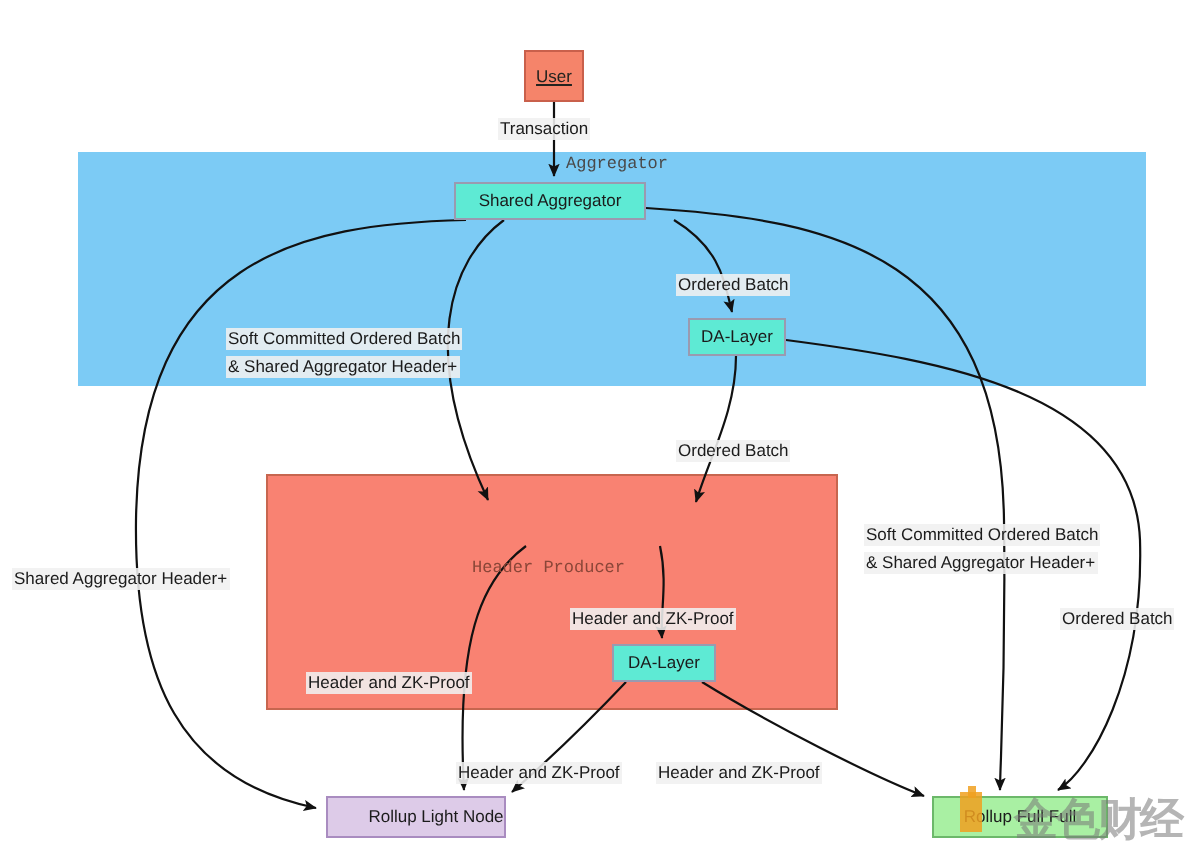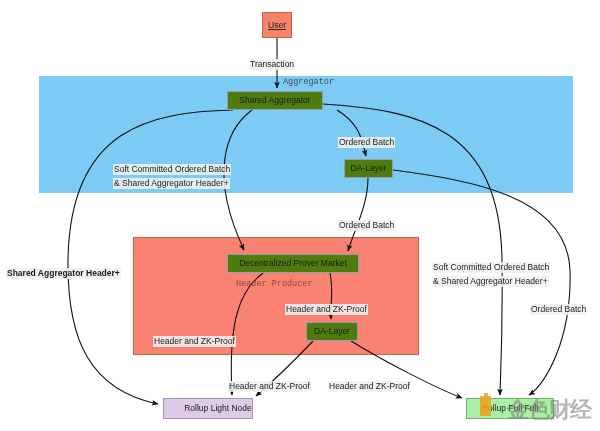--- a/index.html
+++ b/index.html
@@ -50,25 +50,25 @@
   .node {
     position: absolute;
     box-sizing: border-box;
     display: flex;
     align-items: center;
     justify-content: center;
     font-size: 8.5px;
     color: #1b1b1b;
     white-space: nowrap;
     border: 1px solid #9a9ab0;
-    background: #4d7c0f;
+    background: #5eead4;
     line-height: 1;
   }
   .node-user {
-    left: 262px; top: 12px; width: 30px; height: 26px;
+    left: 262px; top: 25px; width: 30px; height: 26px;
     background: #f5846a; border-color: #c9604b; color: #23231f; text-decoration: underline;
   }
   .node-shared-agg {
     left: 227px; top: 91px; width: 96px; height: 19px;
   }
   .node-da1 {
     left: 344px; top: 159px; width: 49px; height: 19px;
   }
   .node-prover {
     left: 227px; top: 254px; width: 132px; height: 19px;
@@ -158,35 +158,34 @@
       <path d="M351,341 C385,362 436,388 462,398"></path>
     </g>
   </svg>
 
   <div class="group-label blue-lbl">Aggregator</div>
   <div class="group-label red-lbl">Header Producer</div>
 
   <div class="node node-user">User</div>
   <div class="node node-shared-agg">Shared Aggregator</div>
   <div class="node node-da1">DA-Layer</div>
-  <div class="node node-prover">Decentralized Prover Market</div>
   <div class="node node-da2">DA-Layer</div>
   <div class="node node-light">Rollup Light Node</div>
   <div class="node node-full">Rollup Full Full</div>
 
   <div class="edge-label" style="left:249px; top:49px;">Transaction</div>
 
   <div class="edge-label" style="left:338px; top:127px;">Ordered Batch</div>
 
   <div class="edge-label" style="left:113px; top:154px;">Soft Committed Ordered Batch</div>
   <div class="edge-label" style="left:113px; top:168px;">&amp; Shared Aggregator Header+</div>
 
   <div class="edge-label" style="left:338px; top:210px;">Ordered Batch</div>
 
-  <div class="edge-label" style="left:6px; top:258px;font-weight:bold;">Shared Aggregator Header+</div>
+  <div class="edge-label" style="left:6px; top:274px;">Shared Aggregator Header+</div>
 
   <div class="edge-label" style="left:432px; top:252px;">Soft Committed Ordered Batch</div>
   <div class="edge-label" style="left:432px; top:266px;">&amp; Shared Aggregator Header+</div>
 
   <div class="edge-label" style="left:530px; top:294px;">Ordered Batch</div>
 
   <div class="edge-label" style="left:285px; top:294px;">Header and ZK-Proof</div>
 
   <div class="edge-label" style="left:153px; top:326px;">Header and ZK-Proof</div>
 

